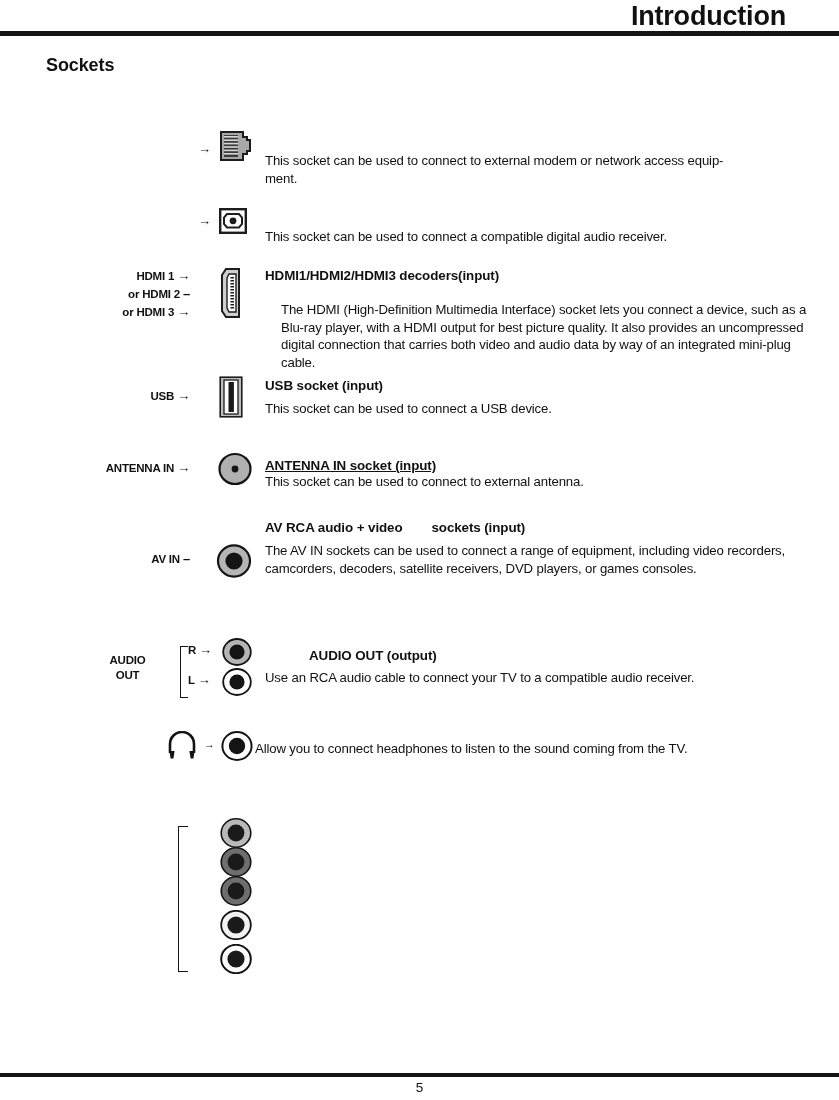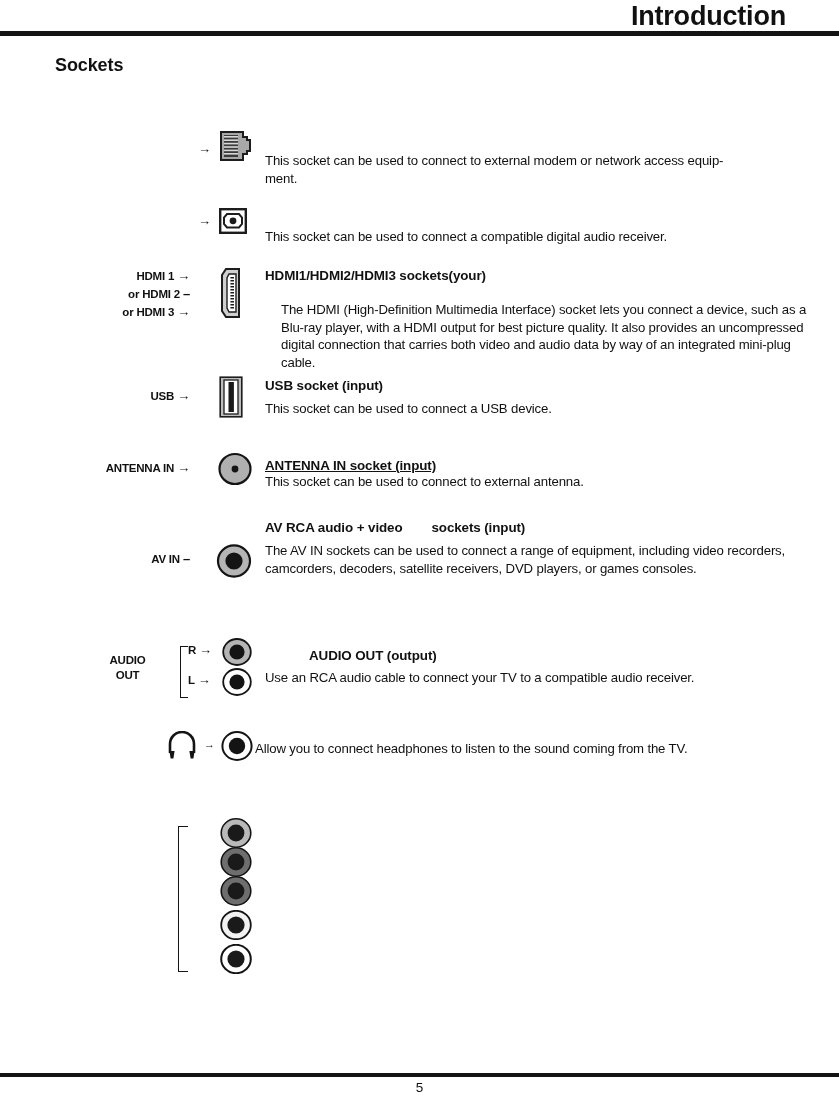--- a/index.html
+++ b/index.html
@@ -39,21 +39,21 @@
     left: 0px;
     top: 31px;
     width: 839px;
     height: 5px;
     background: #141414;
   }
 
   
   .section-heading {
     position: absolute;
-    left: 55px;
+    left: 46px;
     top: 55px;
     font-size: 18px;
     font-weight: bold;
     letter-spacing: -0.1px;
   }
 
   
   .row {
     position: absolute;
   }
@@ -216,21 +216,21 @@
         <rect x="11.4" y="25" width="3.6" height="1.5"></rect>
         <rect x="11.4" y="28" width="3.6" height="1.5"></rect>
         <rect x="11.4" y="31" width="3.6" height="1.5"></rect>
         <rect x="11.4" y="34" width="3.6" height="1.5"></rect>
         <rect x="11.4" y="37" width="3.6" height="1.5"></rect>
         <rect x="11.4" y="40" width="3.6" height="1.5"></rect>
       </g>
     </svg>
   </div>
 
-  <div class="title-text" style="left:265px;top:4px;">HDMI1/HDMI2/HDMI3 sockets(your)</div>
+  <div class="title-text" style="left:265px;top:4px;">HDMI1/HDMI2/HDMI3 decoders(input)</div>
   <div class="body-text" style="left:265px;top:37px;width:528px;margin-left:16px;">The HDMI (High-Definition Multimedia Interface) socket lets you connect a device, such as a Blu-ray player, with a HDMI output for best picture quality. It also provides an uncompressed digital connection that carries both video and audio data by way of an integrated mini-plug cable.</div>
 </div>
 
 <div class="row" style="left:0;top:376px;">
   <div class="label-col" style="left:60px;top:13px;width:130px;">
     <span>USB</span>
     <span class="arrow">→</span>
   </div>
 
   <div class="icon usb" style="left:219px;top:0px;">

